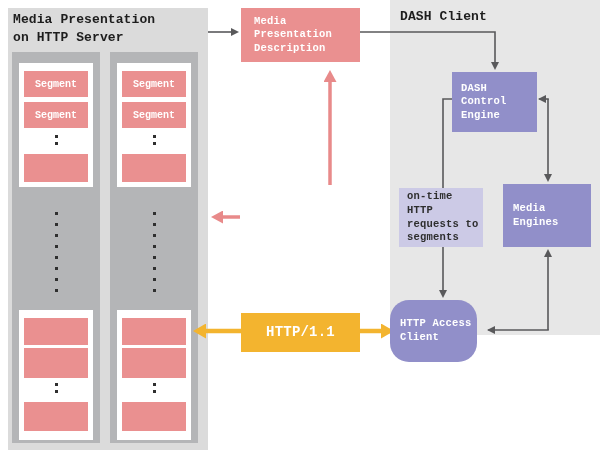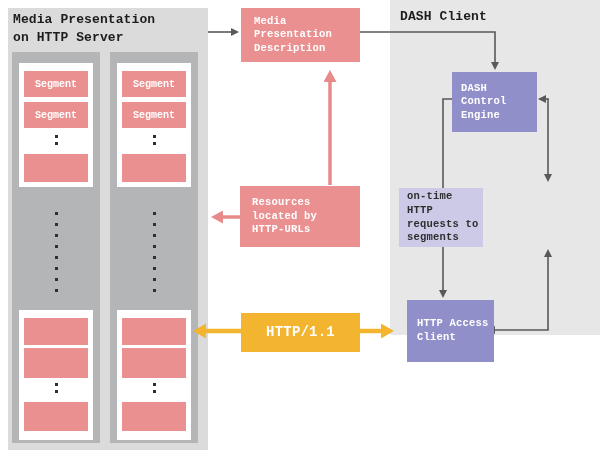--- a/index.html
+++ b/index.html
@@ -35,21 +35,21 @@
   .purple{background:#918fc9;color:#ffffff;}
   .lavender{background:#cccae6;color:#2e2e2e;}
   .yellow{background:#f3b42f;color:#ffffff;}
   .mpd-box{left:241px;top:8px;width:119px;height:54px;padding-left:13px;}
   .resources-box{left:240px;top:186px;width:120px;height:61px;padding-left:12px;}
   .http-box{left:241px;top:313px;width:119px;height:39px;justify-content:center;font-size:14px;}
   .note-box{left:240px;top:394px;width:120px;height:62px;padding-left:11px;}
   .dce-box{left:452px;top:72px;width:85px;height:60px;padding-left:9px;}
   .ontime-box{left:399px;top:188px;width:84px;height:59px;padding-left:8px;}
   .me-box{left:503px;top:184px;width:88px;height:63px;padding-left:10px;}
-  .hac-box{left:407px;top:300px;width:87px;height:62px;padding-left:10px;}
+  .hac-box{left:390px;top:300px;width:87px;height:62px;padding-left:10px;border-radius:19px;}
   .arrows{position:absolute;left:0;top:0;width:600px;height:457px;pointer-events:none;}
 </style>
 </head>
 <body>
 
 <div id="stage">
 
   <div class="server-panel">
     <div class="panel-title server-title pre">Media Presentation
 on HTTP Server</div>
@@ -144,25 +144,24 @@
 
     <path d="M330 185 L330 74" fill="none" stroke="#e88a8a" stroke-width="3.5" marker-end="url(#mPink)"></path>
     <path d="M240 217 L215 217" fill="none" stroke="#e88a8a" stroke-width="3.5" marker-end="url(#mPink)"></path>
 
     <path d="M241 331 L197 331" fill="none" stroke="#f3b42f" stroke-width="4.5" marker-end="url(#mYellow)"></path>
     <path d="M360 331 L390 331" fill="none" stroke="#f3b42f" stroke-width="4.5" marker-end="url(#mYellow)"></path>
   </svg>
 
   <div class="box red mpd-box pre">Media Presentation
 Description</div>
-  <div class="box red resources-box pre">Resources located by
-HTTP-URLs</div>
   <div class="box yellow http-box">HTTP/1.1</div>
 
   <div class="box purple dce-box pre">DASH Control
 Engine</div>
   <div class="box lavender ontime-box pre">on-time HTTP
 requests to
 segments</div>
+  <div class="box purple me-box">Media Engines</div>
   <div class="box purple hac-box pre">HTTP Access
 Client</div>
 
 </div>
 
 </body></html>

